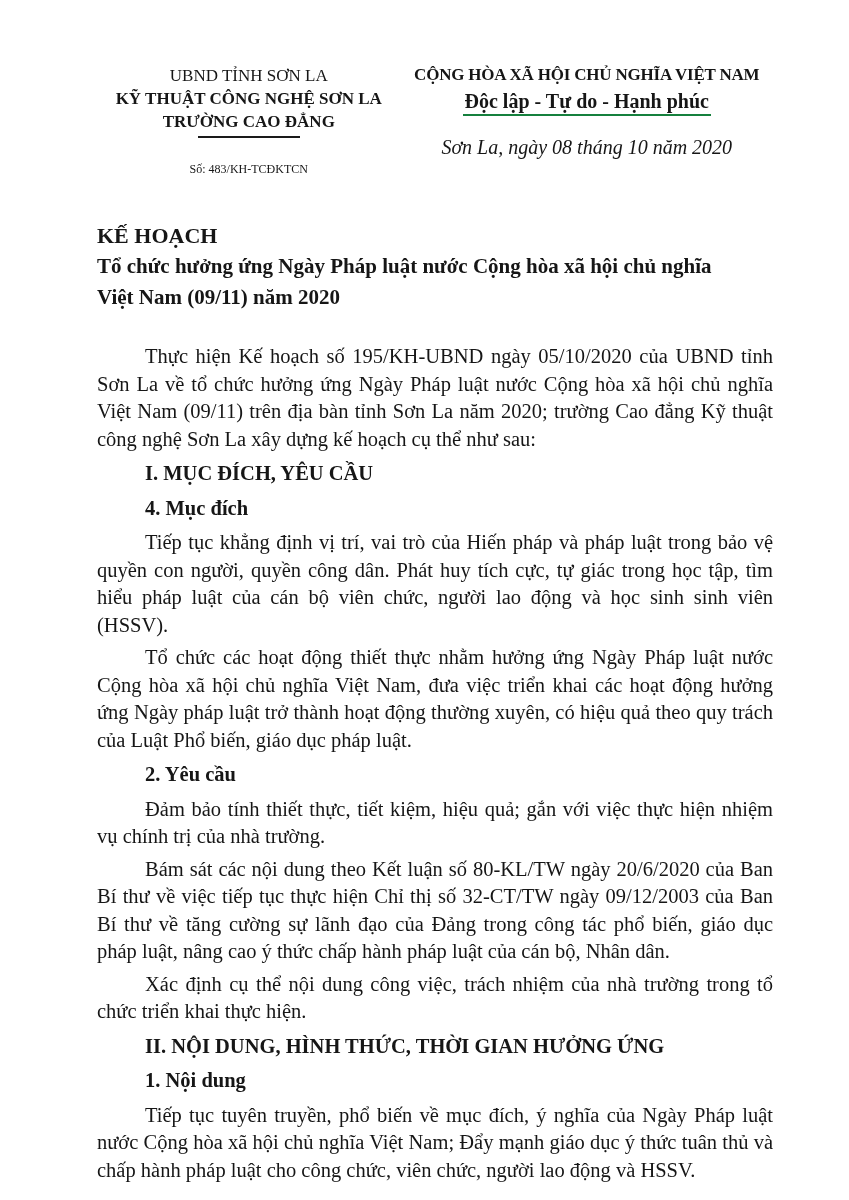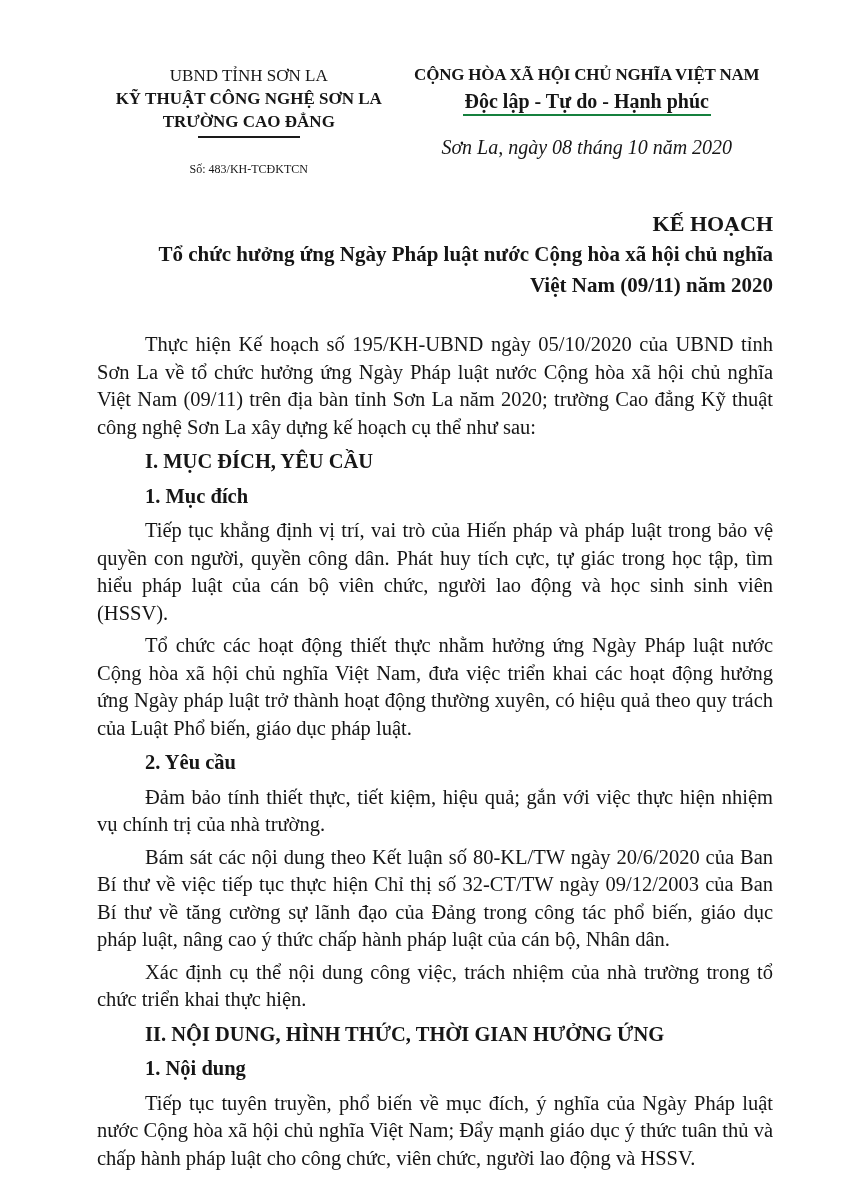--- a/index.html
+++ b/index.html
@@ -58,22 +58,22 @@
     padding: 0 2px 1px 2px;
     border-bottom: 2px solid #15803d;
   }
   .dateline {
     font-style: italic;
     font-size: 20px;
     margin-top: 20px;
   }
   
   .doc-title-block {
-    text-align: right;
-    margin-top: 28px;
+    text-align: left;
+    margin-top: 40px;
   }
   .doc-title-main {
     font-weight: bold;
     font-size: 22px;
     line-height: 30px;
   }
   .doc-title-sub {
     font-weight: bold;
     font-size: 21px;
     line-height: 31px;
@@ -121,21 +121,21 @@
     <div class="doc-title-main">KẾ HOẠCH</div>
     <div class="doc-title-sub">Tổ chức hưởng ứng Ngày Pháp luật nước Cộng hòa xã hội chủ nghĩa</div>
     <div class="doc-title-sub">Việt Nam (09/11) năm 2020</div>
   </div>
 
   <div class="doc-body">
     <p>Thực hiện Kế hoạch số 195/KH-UBND ngày 05/10/2020 của UBND tỉnh Sơn La về tổ chức hưởng ứng Ngày Pháp luật nước Cộng hòa xã hội chủ nghĩa Việt Nam (09/11) trên địa bàn tỉnh Sơn La năm 2020; trường Cao đẳng Kỹ thuật công nghệ Sơn La xây dựng kế hoạch cụ thể như sau:</p>
 
     <p class="heading">I. MỤC ĐÍCH, YÊU CẦU</p>
 
-    <p class="heading">1. Mục đích</p>
+    <p class="heading">4. Mục đích</p>
     <p>Tiếp tục khẳng định vị trí, vai trò của Hiến pháp và pháp luật trong bảo vệ quyền con người, quyền công dân. Phát huy tích cực, tự giác trong học tập, tìm hiểu pháp luật của cán bộ viên chức, người lao động và học sinh sinh viên (HSSV).</p>
     <p>Tổ chức các hoạt động thiết thực nhằm hưởng ứng Ngày Pháp luật nước Cộng hòa xã hội chủ nghĩa Việt Nam, đưa việc triển khai các hoạt động hưởng ứng Ngày pháp luật trở thành hoạt động thường xuyên, có hiệu quả theo quy trách của Luật Phổ biến, giáo dục pháp luật.</p>
 
     <p class="heading">2. Yêu cầu</p>
     <p>Đảm bảo tính thiết thực, tiết kiệm, hiệu quả; gắn với việc thực hiện nhiệm vụ chính trị của nhà trường.</p>
     <p>Bám sát các nội dung theo Kết luận số 80-KL/TW ngày 20/6/2020 của Ban Bí thư về việc tiếp tục thực hiện Chỉ thị số 32-CT/TW ngày 09/12/2003 của Ban Bí thư về tăng cường sự lãnh đạo của Đảng trong công tác phổ biến, giáo dục pháp luật, nâng cao ý thức chấp hành pháp luật của cán bộ, Nhân dân.</p>
     <p>Xác định cụ thể nội dung công việc, trách nhiệm của nhà trường trong tổ chức triển khai thực hiện.</p>
 
     <p class="heading">II. NỘI DUNG, HÌNH THỨC, THỜI GIAN HƯỞNG ỨNG</p>
 

